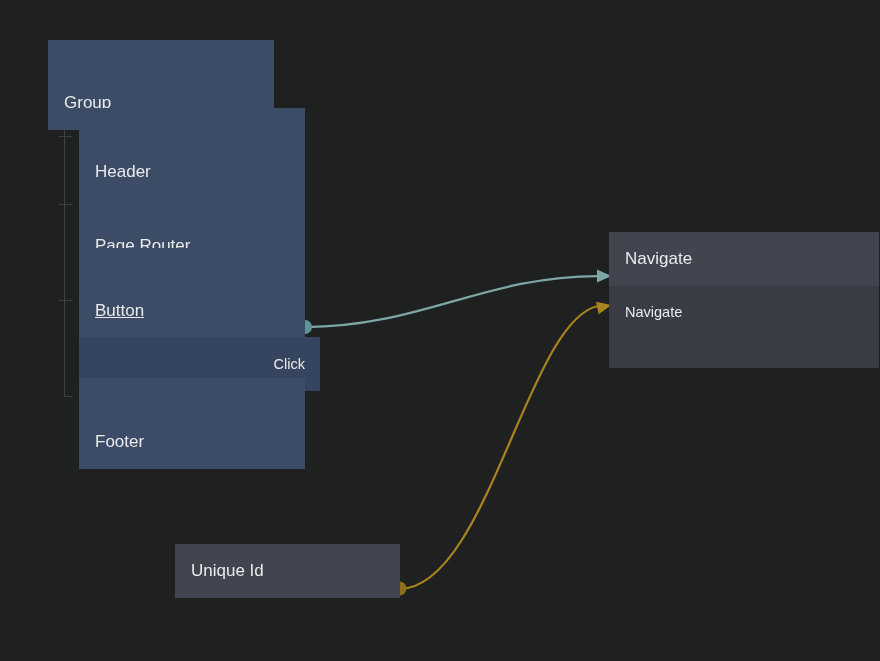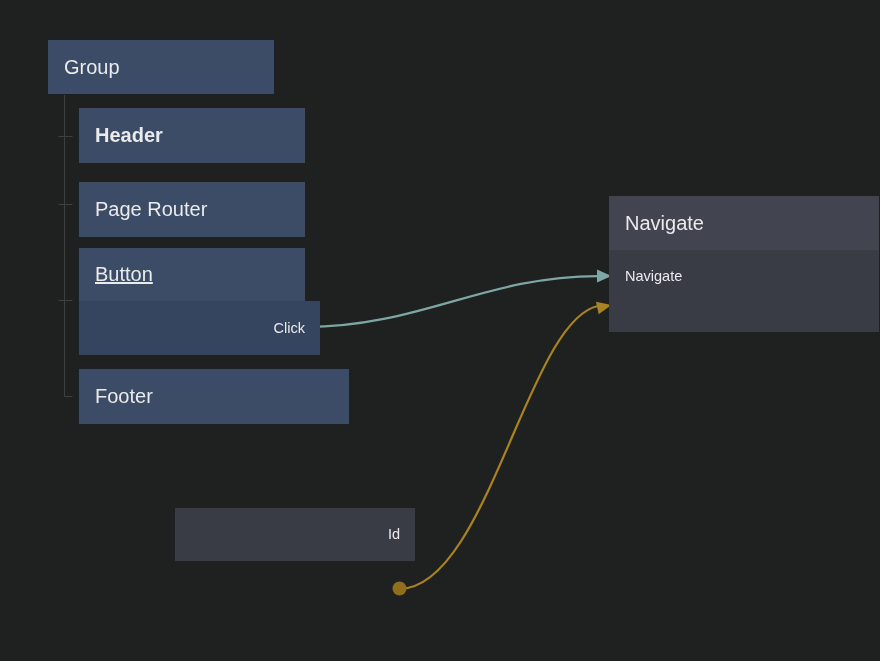--- a/index.html
+++ b/index.html
@@ -21,24 +21,25 @@
     width: 880px; height: 661px;
     pointer-events: none;
   }
   #wire-layer .hit { pointer-events: auto; }
   .node {
     position: absolute;
     color: #e9ebec;
     box-sizing: border-box;
   }
   .node-title {
-    font-size: 20px;
+    font-size: 17px;
     padding-left: 16px;
     white-space: nowrap;
     overflow: hidden;
+    margin-top: 36px;
   }
   
   .blue  { background: #3c4b66; }
   .blue .node-title { background: #3c4b66; }
   .blue .node-body  { background: #35445f; }
   
   .gray .node-title { background: #42454f; }
   .gray .node-body  { background: #393c45; }
   .node-body { width: 100%; }
   .port-label {
@@ -78,41 +79,41 @@
     <polygon class="hit" points="597,298.6 611.5,305 597,311.4" fill="#a8831f" transform="rotate(-12 611.5 305)"></polygon>
 
     <circle class="hit" cx="305" cy="327" r="7" fill="#5d9494"></circle>
     <circle class="hit" cx="399.5" cy="588.5" r="7" fill="#8f6e1c"></circle>
   </svg>
 
   <div class="node blue" style="left:48px; top:40px; width:226px;">
     <div class="node-title" style="line-height:54px; height:54px;">Group</div>
   </div>
 
-  <div class="node blue" style="left:79px; top:108px; width:226px;font-weight:bold;">
+  <div class="node blue" style="left:79px; top:108px; width:226px;">
     <div class="node-title" style="line-height:55px; height:55px;">Header</div>
   </div>
 
   <div class="node blue" style="left:79px; top:182px; width:226px;">
     <div class="node-title" style="line-height:55px; height:55px;">Page Router</div>
   </div>
 
   <div class="node blue" style="left:79px; top:248px; width:226px;">
     <div class="node-title" style="line-height:53px; height:53px;text-decoration:underline;">Button</div>
     <div class="node-body out-row port-label" style="height:54px; line-height:54px;">Click</div>
   </div>
 
-  <div class="node blue" style="left:79px; top:369px; width:270px;">
+  <div class="node blue" style="left:79px; top:378px; width:226px;">
     <div class="node-title" style="line-height:55px; height:55px;">Footer</div>
   </div>
 
   <div class="node gray" style="left:609px; top:196px; width:270px;">
     <div class="node-title" style="line-height:54px; height:54px;">Navigate</div>
     <div class="node-body in-rows" style="height:82px; box-sizing:border-box;">
       <div class="in-row port-label">Navigate</div>
     </div>
   </div>
 
   <div class="node gray" style="left:175px; top:508px; width:225px;">
-    <div class="node-body out-row port-label" style="height:53px; line-height:53px;">Id</div>
+    <div class="node-title" style="line-height:54px; height:54px;">Unique Id</div>
   </div>
 
 </div>
 
 </body></html>

